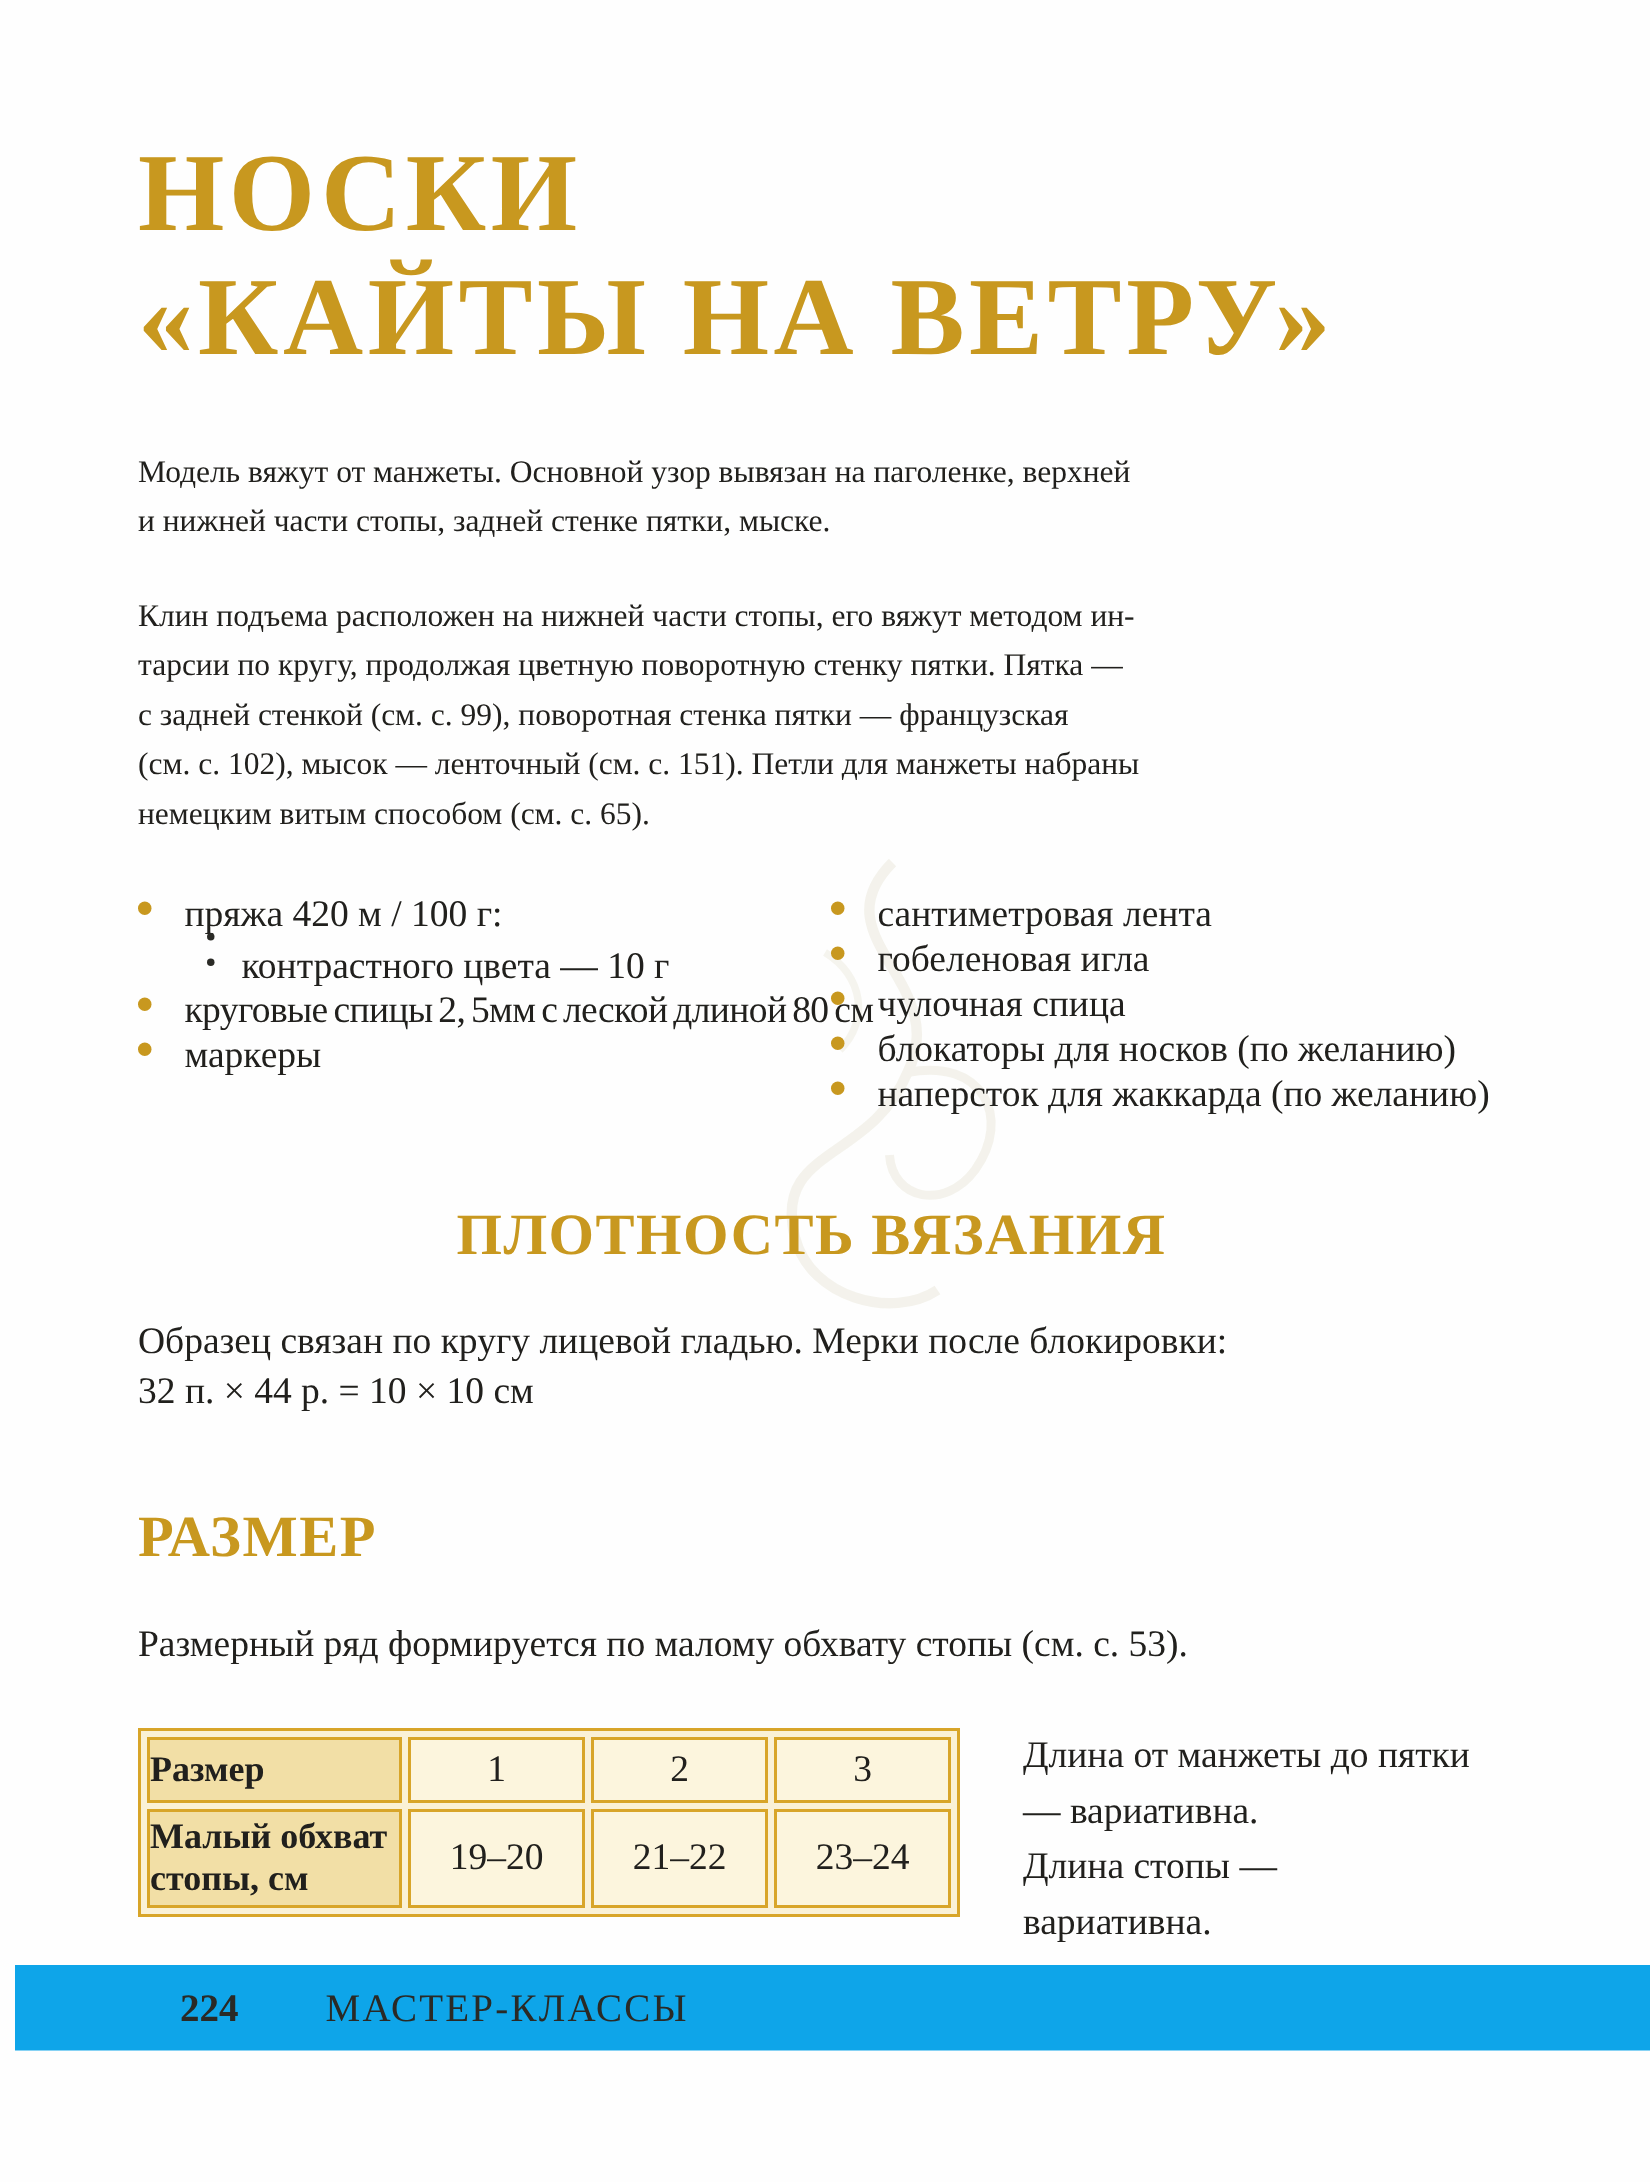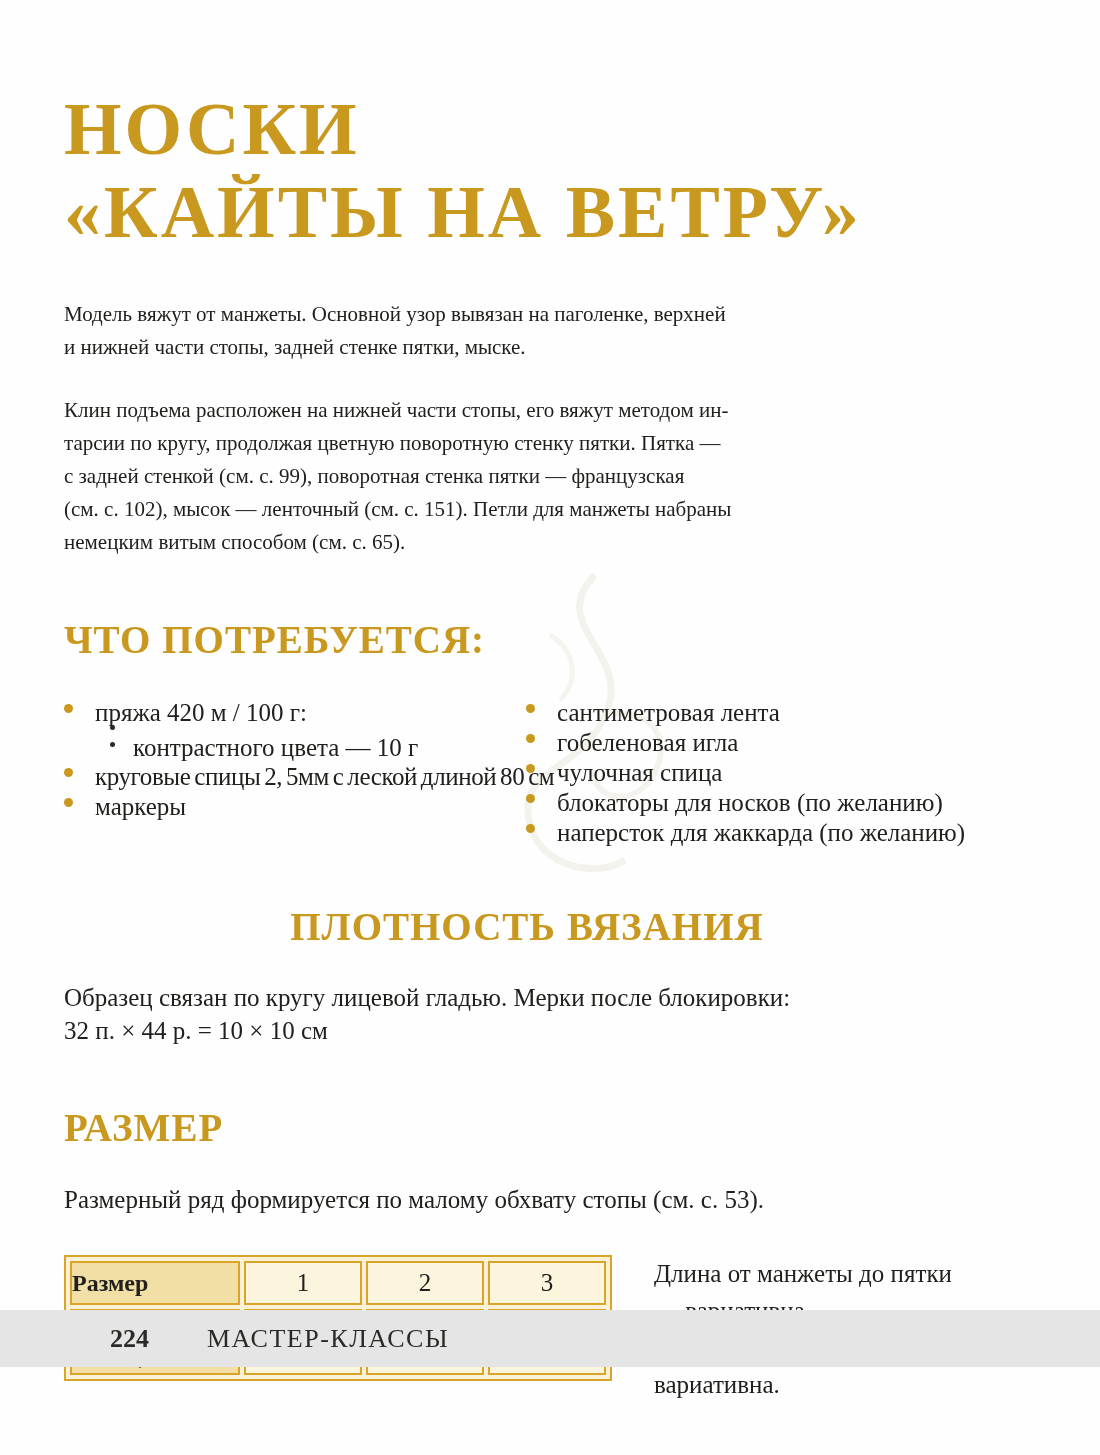--- a/index.html
+++ b/index.html
@@ -11,21 +11,21 @@
     position: relative;
     width: 1100px;
     height: 1455px;
     background: #fefefe;
     overflow: hidden;
     font-family: "Liberation Serif", "DejaVu Serif", serif;
     color: #21201d;
   }
   .content {
     position: relative;
-    padding: 88px 110px 0 64px;
+    padding: 88px 110px 0 92px;
     z-index: 2;
   }
   .title {
     color: #c8981f;
     font-size: 74px;
     font-weight: bold;
     line-height: 1.12;
     letter-spacing: 3px;
     margin: 0;
   }
@@ -147,24 +147,24 @@
 
   .size-side-notes {
     margin-left: 42px;
     font-size: 25px;
     line-height: 37px;
     max-width: 300px;
   }
 
   .footer-bar {
     position: absolute;
-    left: 0; right: 0;
+    left: 10px; right: 0;
     bottom: 88px;
     height: 57px;
-    background: #e5e5e5;
+    background: #0ea5e9;
     display: flex;
     align-items: center;
     z-index: 3;
   }
   .footer-page-number {
     margin-left: 110px;
     font-size: 26px;
     font-weight: bold;
     color: #2a2a26;
   }
@@ -207,21 +207,20 @@
     </div>
 
     <div class="para">
       <div class="text-line">Клин подъема расположен на нижней части стопы, его вяжут методом ин-</div>
       <div class="text-line">тарсии по кругу, продолжая цветную поворотную стенку пятки. Пятка —</div>
       <div class="text-line">с задней стенкой (см. с. 99), поворотная стенка пятки — французская</div>
       <div class="text-line">(см. с. 102), мысок — ленточный (см. с. 151). Петли для манжеты набраны</div>
       <div class="text-line">немецким витым способом (см. с. 65).</div>
     </div>
 
-    <h2 class="section-heading heading-requirements">ЧТО ПОТРЕБУЕТСЯ:</h2>
 
     <div class="req-columns">
       <div class="req-col-left">
         <ul class="bullet-list">
           <li class="bullet-item">
             <span class="bullet-dot"></span>
             <span>пряжа 420 м / 100 г:</span>
           </li>
           <li class="sub-item">
             <span class="sub-dot"></span>

